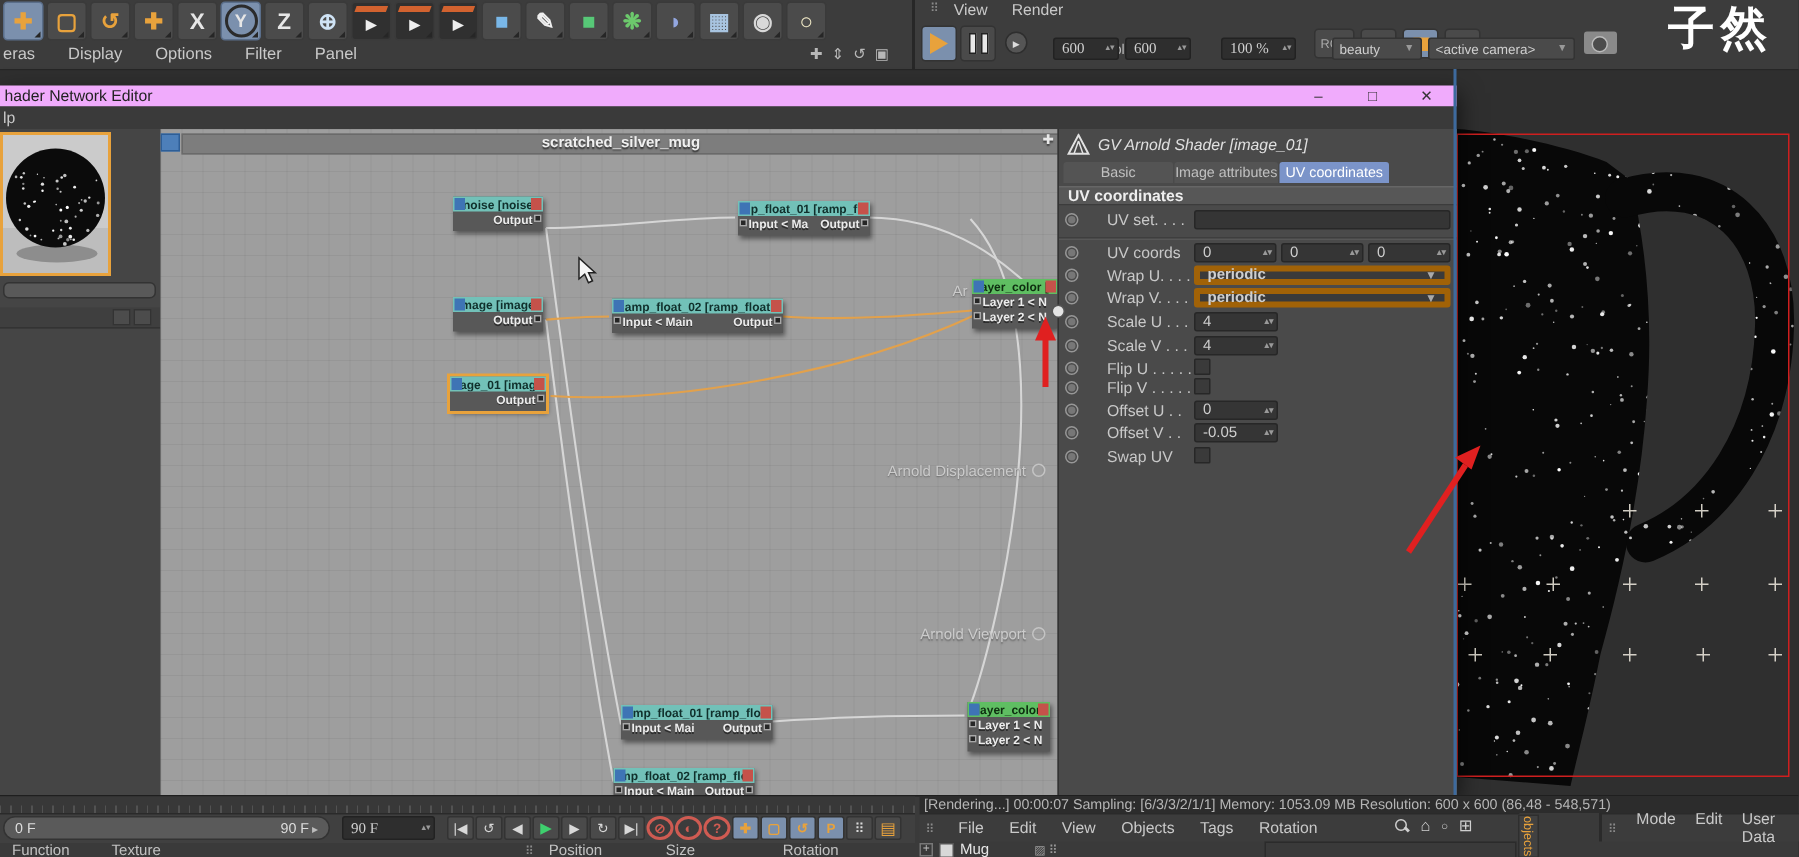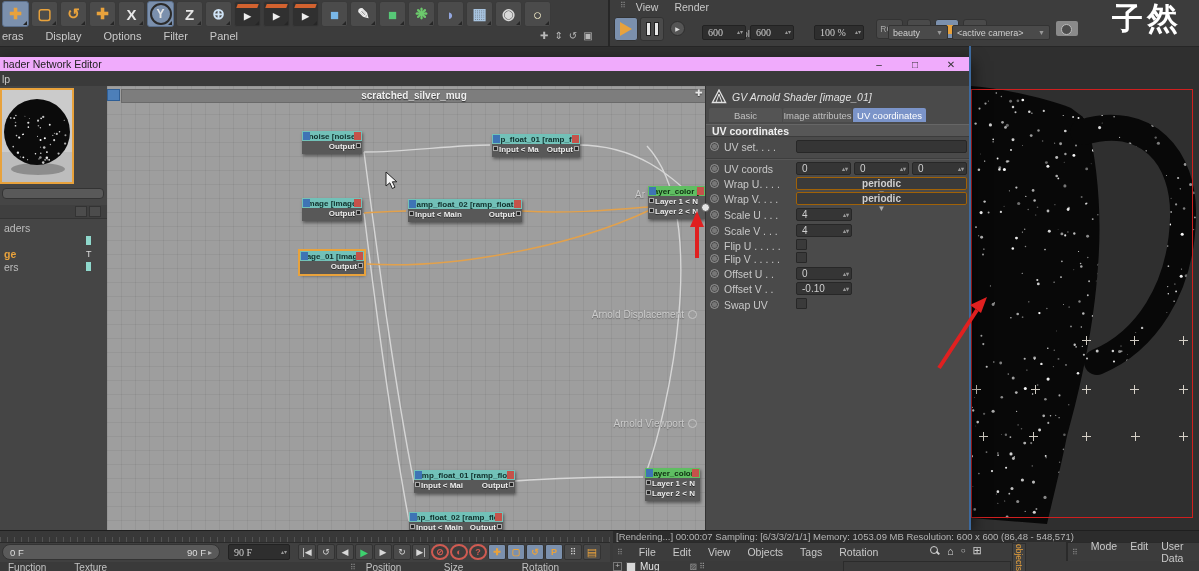--- a/index.html
+++ b/index.html
@@ -96,28 +96,28 @@
   .ptabs{position:absolute;left:3px;top:22px;height:14px;display:flex;gap:1px;}
   .ptab{height:14px;display:flex;align-items:center;justify-content:center;background:#545454;color:#c0c0c0;
     font-size:9.5px;border-radius:2px 2px 0 0;overflow:hidden;white-space:nowrap;}
   .ptab.sel{background:#7b94c9;color:#fff;}
   .psection{position:absolute;left:0;top:38px;width:100%;height:13px;background:#575757;border-top:1px solid #666;border-bottom:1px solid #3c3c3c;
     font-size:10.5px;font-weight:bold;color:#eee;display:flex;align-items:center;box-sizing:border-box;}
   .psection span{margin-left:6px;}
   .prow{position:absolute;left:0;width:100%;height:14px;}
   .radio{position:absolute;left:4px;top:2px;width:9px;height:9px;border:1px solid #979797;border-radius:50%;box-sizing:border-box;}
   .radio::after{content:"";position:absolute;left:1px;top:1px;width:5px;height:5px;border-radius:50%;background:#777;}
-  .plabel{position:absolute;left:18px;top:1px;font-size:10.5px;color:#c8c8c8;white-space:nowrap;}
+  .plabel{position:absolute;left:32px;top:1px;font-size:10.5px;color:#c8c8c8;white-space:nowrap;}
   .pctl{position:absolute;top:0;height:13px;}
   .pfield{background:#353535;border:1px solid #272727;border-radius:2px;color:#cfcfcf;font-size:10px;
     display:flex;align-items:center;box-sizing:border-box;padding:0 2px 0 5px;height:13px;}
   .pfield i{font-style:normal;flex:1;}
   .pfield .st{font-size:6px;color:#999;line-height:4px;display:flex;flex-direction:column;}
-  .pdrop{background:#3a3a3a;border:1px solid #a16207;border-radius:2px;color:#cfcfcf;font-size:10px;font-weight:bold;
-    display:flex;align-items:center;justify-content:space-between;box-sizing:border-box;padding:0 5px;height:13px;flex-direction:column;}
+  .pdrop{background:#3a3a3a;border:4px solid #a16207;border-radius:2px;color:#cfcfcf;font-size:10px;font-weight:bold;
+    display:flex;align-items:center;justify-content:space-between;box-sizing:border-box;padding:0 5px;height:13px;}
   .pdrop b{color:#aaa;font-size:8px;font-weight:normal;}
   .pcheck{width:11px;height:11px;background:#3a3a3a;border:1px solid #272727;box-sizing:border-box;border-radius:1px;}
   .psep{position:absolute;left:0;width:100%;height:1px;background:#3e3e3e;border-bottom:1px solid #575757;}
   
   .rv{position:absolute;left:971px;top:46px;width:228px;height:484px;z-index:5;overflow:hidden;}
   .rv-bg{position:absolute;inset:0;
     background:
      radial-gradient(70px 55px at 28px 28px,#ffeecb 0%,rgba(255,230,190,0) 70%),
      radial-gradient(130px 95px at 185px 65px,rgba(232,204,168,.85),rgba(232,204,168,0) 75%),
      radial-gradient(110px 75px at 205px 235px,rgba(158,118,90,.5),rgba(158,118,90,0) 75%),
@@ -384,37 +384,20 @@
               <circle cx="36.98749918024987" cy="68.92530578467995" r="0.65" fill="#fff" opacity="0.75"></circle>
               <circle cx="63.11186182079837" cy="53.611374815460294" r="1.12" fill="#fff" opacity="0.67"></circle>
             </g>
         </svg>
       </div>
       <div class="sep"></div>
       <div class="listhead">
           <i style="left:75px;"></i>
           <i style="left:89px;"></i>
         </div>
-      <div id="side-rows">
-          <div class="srow">
-            <span class="lb">aders</span>
-          </div>
-          <div class="srow">
-            <span class="lb"></span>
-            <span class="chip"></span>
-          </div>
-          <div class="srow sel">
-            <span class="lb">ge</span>
-            <span class="badge">T</span>
-          </div>
-          <div class="srow">
-            <span class="lb">ers</span>
-            <span class="chip"></span>
-          </div>
-        </div>
     </div>
 
     <div class="graph">
       <div class="tabstrip">
         <span class="tabtitle">scratched_silver_mug</span>
       </div>
       <span class="bluesq"></span>
       <span class="tsicons">✚ ⇓</span>
       <svg id="wires">
           <path d="M257,66 C300,66 345,59 383,59" fill="none" stroke="#d6d6d6" stroke-width="1.4"></path>
@@ -643,21 +626,21 @@
             <span class="plabel">Offset U . .</span>
             <span class="pctl pfield" style="left: 90px; width: 56px;">
               <i>0</i>
               <b class="st">▴▾</b>
             </span>
           </div>
           <div class="prow" style="top: 196px;">
             <span class="radio"></span>
             <span class="plabel">Offset V . .</span>
             <span class="pctl pfield" style="left: 90px; width: 56px;">
-              <i>-0.10</i>
+              <i>-0.05</i>
               <b class="st">▴▾</b>
             </span>
           </div>
           <div class="prow" style="top: 212px;">
             <span class="radio"></span>
             <span class="plabel">Swap UV</span>
             <span class="pctl pcheck" style="left: 90px;"></span>
           </div>
         </div>
     </div>

